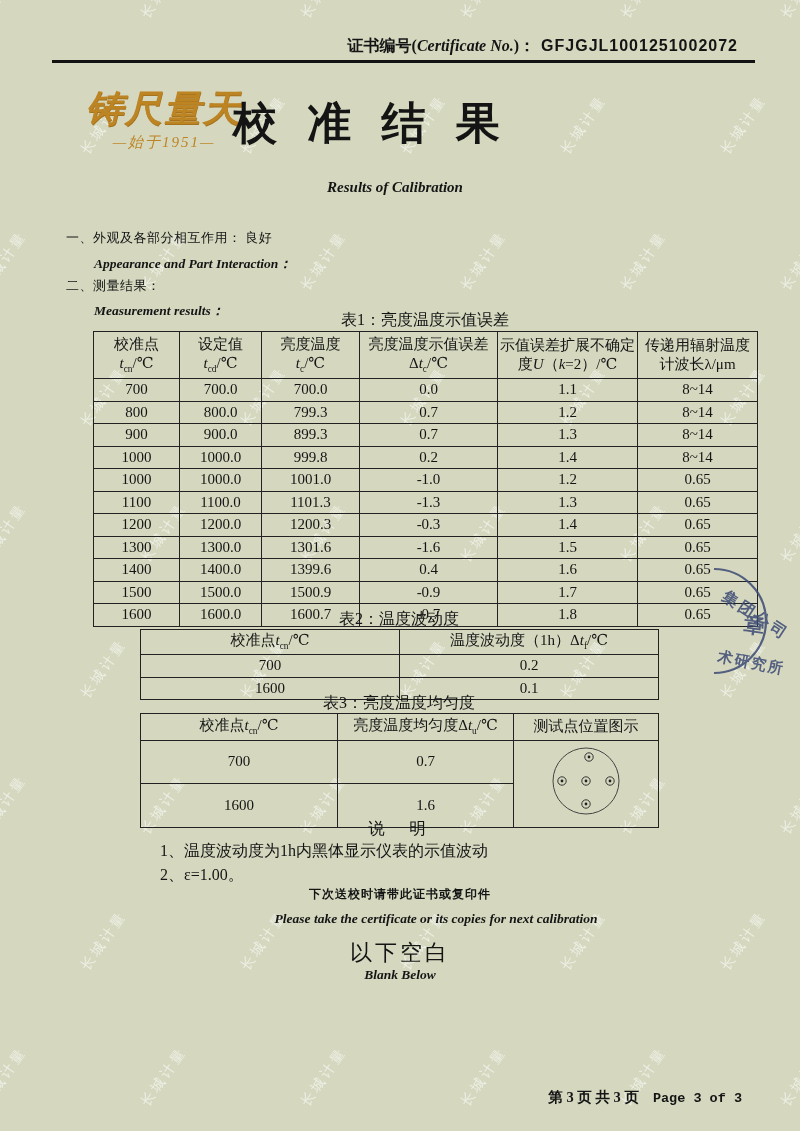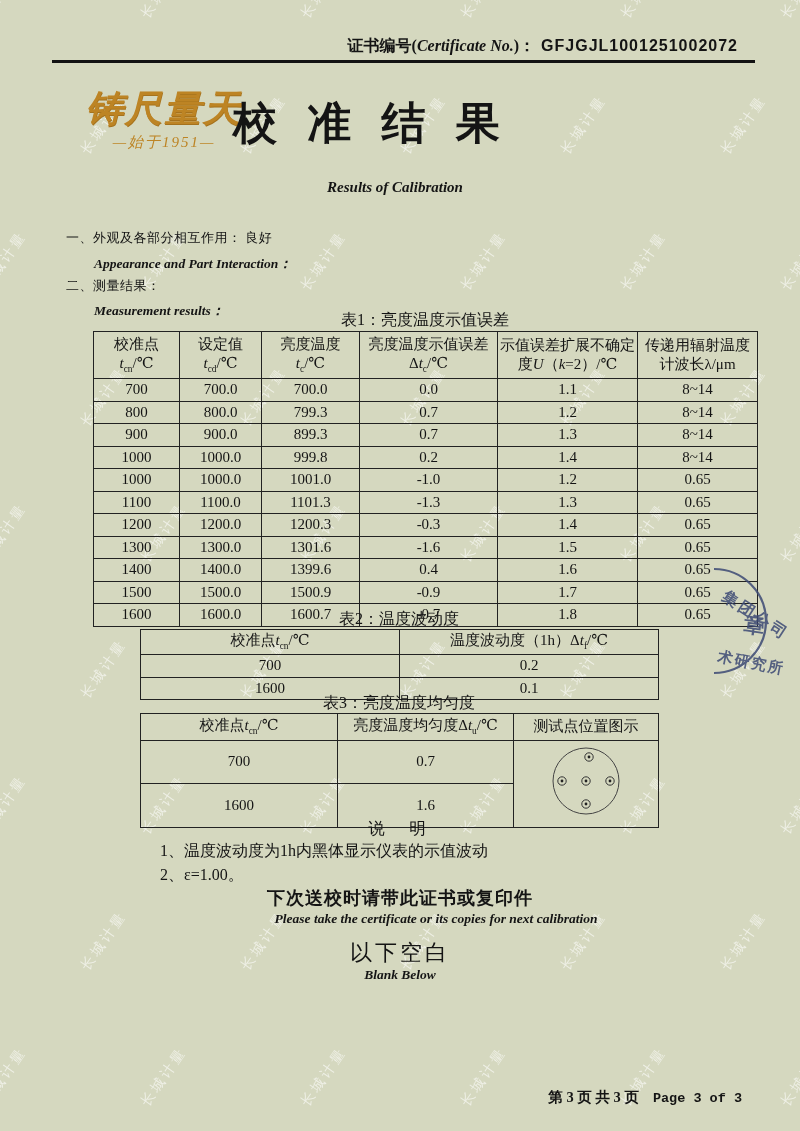--- a/index.html
+++ b/index.html
@@ -48,21 +48,21 @@
   #table2 th{height:22px;}
   #table2 td{height:18px;}
   #table3{left:140px;top:713px;width:518px;}
   #table3 th{height:24px;}
   #table3 td{height:40px;}
 
   .notes-title{position:absolute;left:140px;top:818px;width:518px;text-align:center;
     font-size:16.5px;letter-spacing:4px;}
   .note-item{position:absolute;left:160px;font-size:16px;}
   .notice-zh{position:absolute;top:886px;left:0;width:800px;text-align:center;
-    font-weight:bold;font-size:18px;letter-spacing:1px;}
+    font-weight:bold;font-size:12px;letter-spacing:1px;}
   .notice-en{position:absolute;top:911px;left:0;width:800px;text-align:center;
     font-style:italic;font-weight:bold;font-size:13.5px;margin-left:36px;}
   .blank-zh{position:absolute;top:938px;left:0;width:800px;text-align:center;
     font-size:22px;letter-spacing:3px;}
   .blank-en{position:absolute;top:967px;left:0;width:800px;text-align:center;
     font-style:italic;font-weight:bold;font-size:13.5px;}
 
   .page-footer{position:absolute;top:1088px;right:58px;font-size:14.5px;font-weight:bold;white-space:nowrap;}
   .page-footer .en{font-family:"Liberation Mono","DejaVu Sans Mono",monospace;font-size:13.5px;margin-left:14px;}
 

